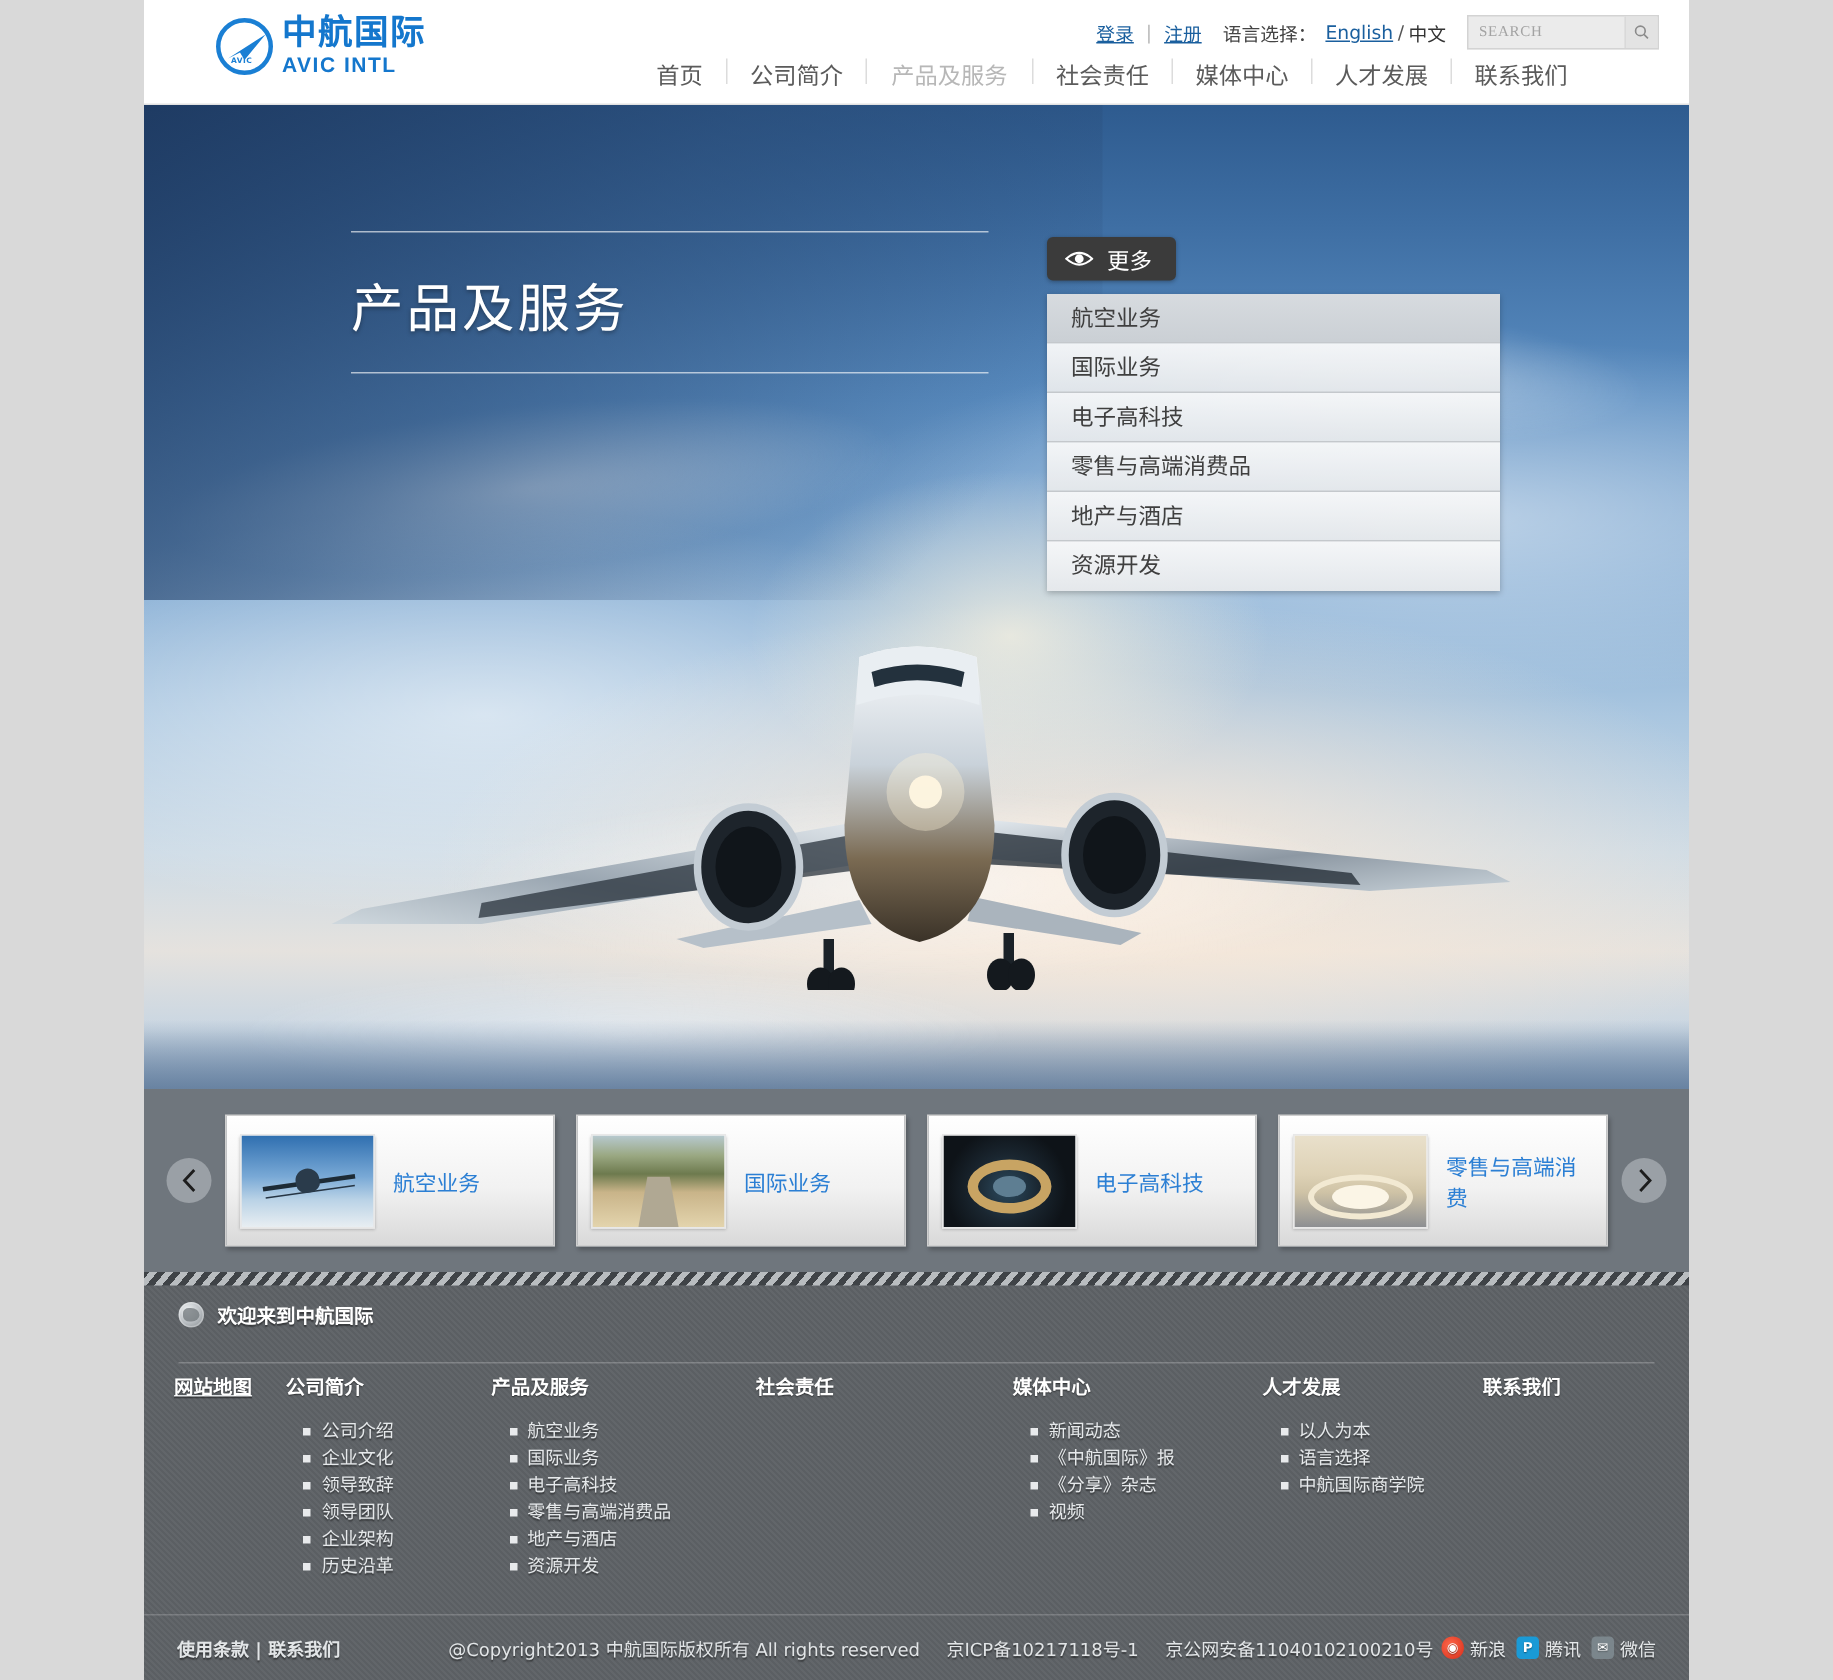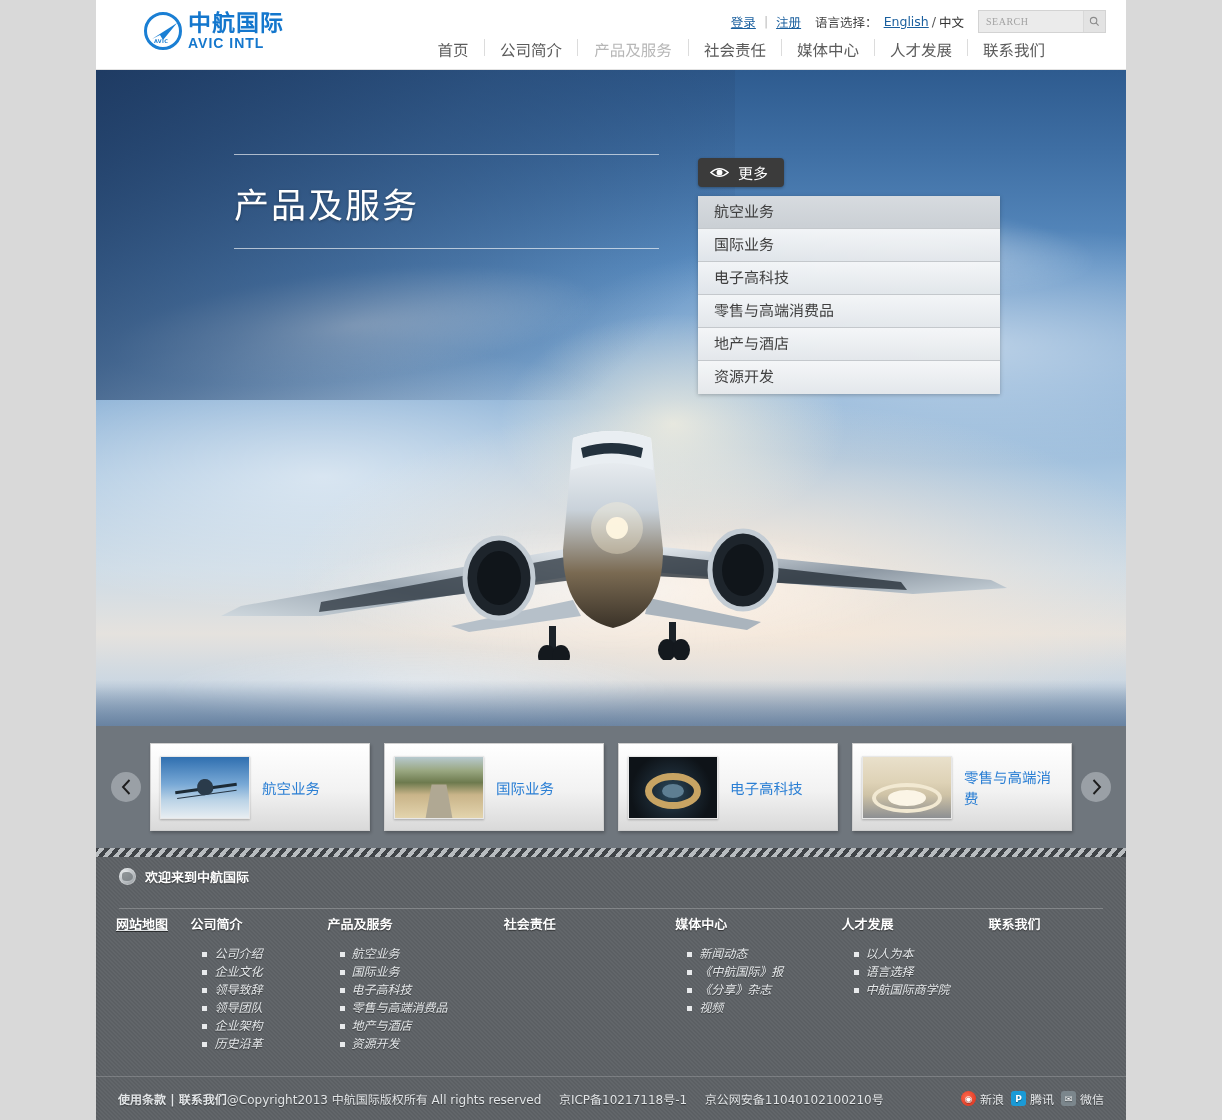--- a/index.html
+++ b/index.html
@@ -68,21 +68,21 @@
     letter-spacing: .3px;
     font-weight: bold;
   }
   .logo-text { line-height: 1; }
   .logo-cn {
     font-size: 23px;
     font-weight: bold;
     color: #1477cd;
     letter-spacing: 1px;
     display: block;
-    font-family: Liberation Sans, sans-serif;
+    font-family: Liberation Mono, monospace;
   }
   .logo-en {
     font-size: 14px;
     font-weight: bold;
     color: #1477cd;
     letter-spacing: 1px;
     display: block;
     margin-top: 1px;
     font-family: "Liberation Sans", sans-serif;
   }
@@ -454,37 +454,37 @@
     gap: 7px;
     cursor: pointer;
     white-space: nowrap;
     text-shadow: 0 1px 1px rgba(0,0,0,.45);
   }
   .bullet {
     width: 5px; height: 5px;
     background: #e8eaec;
     flex: none;
   }
-  .sm-indent { padding-left: 12px; font-style: italic; }
+  .sm-indent { padding-left: 12px; }
 
   
   .botbar {
     position: absolute;
     left: 0; right: 0; bottom: 0;
     height: 44px;
     border-top: 1px solid rgba(255,255,255,.18);
     display: flex;
     align-items: center;
     font-size: 12px;
     color: #e2e5e7;
     text-shadow: 0 1px 1px rgba(0,0,0,.45);
   }
   .bb-left { margin-left: 22px; white-space: nowrap; font-weight: bold; }
   .bb-left span { cursor: pointer; }
-  .bb-center { white-space: nowrap; }
+  .bb-center { margin-left: 72px; white-space: nowrap; }
   .bb-center .gap { display: inline-block; width: 10px; }
   .bb-social {
     margin-left: auto;
     margin-right: 22px;
     display: flex;
     align-items: center;
     gap: 7px;
   }
   .soc { display: flex; align-items: center; gap: 4px; cursor: pointer; }
   .soc-ico {

